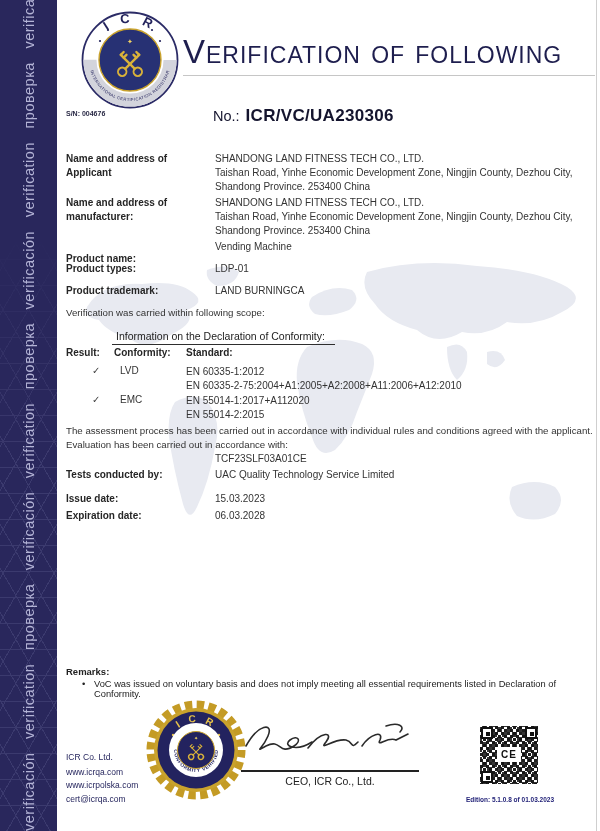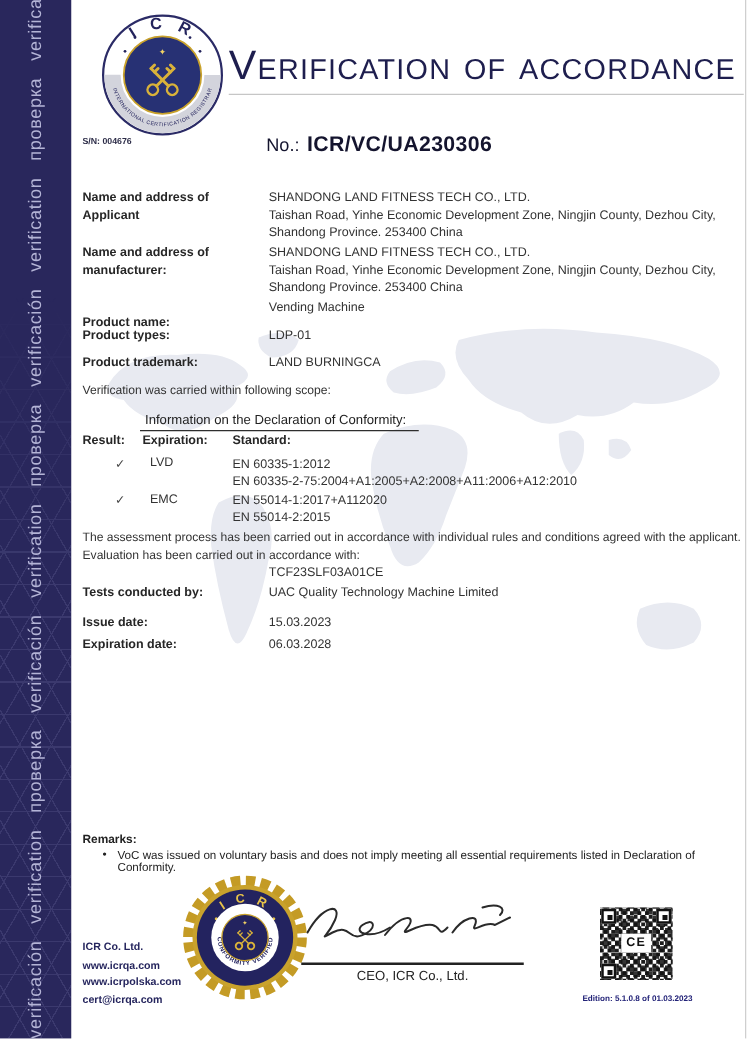--- a/index.html
+++ b/index.html
@@ -39,21 +39,21 @@
   .th{position:absolute;font-size:10px;font-weight:bold;color:#262626;}
   .check{position:absolute;left:92px;font-size:10px;color:#444;}
   .leg{position:absolute;left:120px;font-size:10px;color:#333;}
   .std{position:absolute;left:186px;width:410px;font-size:10px;line-height:14px;color:#333;}
   
   .rem-title{position:absolute;left:66px;top:666px;font-size:9.5px;font-weight:bold;color:#222;}
   .rem-dot{position:absolute;left:82px;top:678px;font-size:9.5px;color:#222;}
   .rem-text{position:absolute;left:94px;top:679px;width:505px;font-size:9.3px;color:#222;}
   
   .seal{position:absolute;left:146px;top:700px;width:100px;height:100px;}
-  .contact{position:absolute;left:66px;font-size:8.5px;color:#26265e;font-weight:bold;}
+  .contact{position:absolute;left:66px;font-size:8.5px;color:#26265e;}
   .sig{position:absolute;left:238px;top:712px;}
   .sig-rule{position:absolute;left:241px;top:770px;width:178px;height:1.5px;background:#222;}
   .ceo{position:absolute;left:241px;top:775px;width:178px;text-align:center;font-size:10.5px;color:#222;}
   .qr{position:absolute;left:480px;top:726px;width:58px;height:58px;background:
       repeating-conic-gradient(rgba(17,17,17,.95) 0 25%,rgba(255,255,255,0) 0 50%) 0 0/6px 6px,
       repeating-conic-gradient(rgba(17,17,17,.85) 0 25%,#fff 0 50%) 2px 1px/10px 10px;}
   .qr .f{position:absolute;width:12px;height:12px;border:2.5px solid #111;background:#fff;box-sizing:border-box;}
   .qr .f::after{content:"";position:absolute;left:2.5px;top:2.5px;width:4px;height:4px;background:#111;}
   .qr .f.tl{left:1px;top:1px}.qr .f.tr{right:1px;top:1px}.qr .f.bl{left:1px;bottom:1px}
   .qr .ce{position:absolute;left:17px;top:21px;width:24px;height:15px;background:#fff;
@@ -111,21 +111,21 @@
           <circle cx="-11" cy="0" r="4.2" stroke-width="2"></circle>
           <line x1="-6.5" y1="0" x2="13" y2="0"></line>
           <line x1="9" y1="0" x2="9" y2="4"></line>
             <line x1="13" y1="0" x2="13" y2="4"></line>
         </g>
       </g>
       <text x="50" y="34" font-size="7" fill="#f2d264" text-anchor="middle">✦</text>
     </svg>
   </div>
 
-  <div class="title">Verification of accordance</div>
+  <div class="title">Verification of following</div>
   <div class="title-rule"></div>
 
   <div class="serial">S/N: 004676</div>
   <div class="certno">
     <span class="pre">No.:</span>
     <span class="val">ICR/VC/UA230306</span>
   </div>
 
   <div class="l preline" style="top:152px">Name and address of
 Applicant</div>
@@ -146,40 +146,40 @@
   <div class="v" style="top:262px">LDP-01</div>
 
   <div class="l" style="top:284px">Product trademark:</div>
   <div class="v" style="top:284px">LAND BURNINGCA</div>
 
   <div class="para" style="top:306px">Verification was carried within following scope:</div>
 
   <div class="doc-head">Information on the Declaration of Conformity:</div>
 
   <div class="th" style="left:66px;top:347px">Result:</div>
-  <div class="th" style="left:114px;top:347px">Expiration:</div>
+  <div class="th" style="left:114px;top:347px">Conformity:</div>
   <div class="th" style="left:186px;top:347px">Standard:</div>
 
   <div class="check" style="top:365px">✓</div>
   <div class="leg" style="top:365px">LVD</div>
   <div class="std preline" style="top:365px">EN 60335-1:2012
 EN 60335-2-75:2004+A1:2005+A2:2008+A11:2006+A12:2010</div>
 
   <div class="check" style="top:394px">✓</div>
   <div class="leg" style="top:394px">EMC</div>
   <div class="std preline" style="top:394px">EN 55014-1:2017+A112020
 EN 55014-2:2015</div>
 
   <div class="para preline" style="top:424px">The assessment process has been carried out in accordance with individual rules and conditions agreed with the applicant.
 Evaluation has been carried out in accordance with:</div>
 
   <div class="v" style="top:452px">TCF23SLF03A01CE</div>
 
   <div class="l" style="top:468px">Tests conducted by:</div>
-  <div class="v" style="top:468px">UAC Quality Technology Machine Limited</div>
+  <div class="v" style="top:468px">UAC Quality Technology Service Limited</div>
 
   <div class="l" style="top:492px">Issue date:</div>
   <div class="v" style="top:492px">15.03.2023</div>
 
   <div class="l" style="top:509px">Expiration date:</div>
   <div class="v" style="top:509px">06.03.2028</div>
 
   <div class="rem-title">Remarks:</div>
   <div class="rem-dot">•</div>
   <div class="rem-text">VoC was issued on voluntary basis and does not imply meeting all essential requirements listed in Declaration of Conformity.</div>

